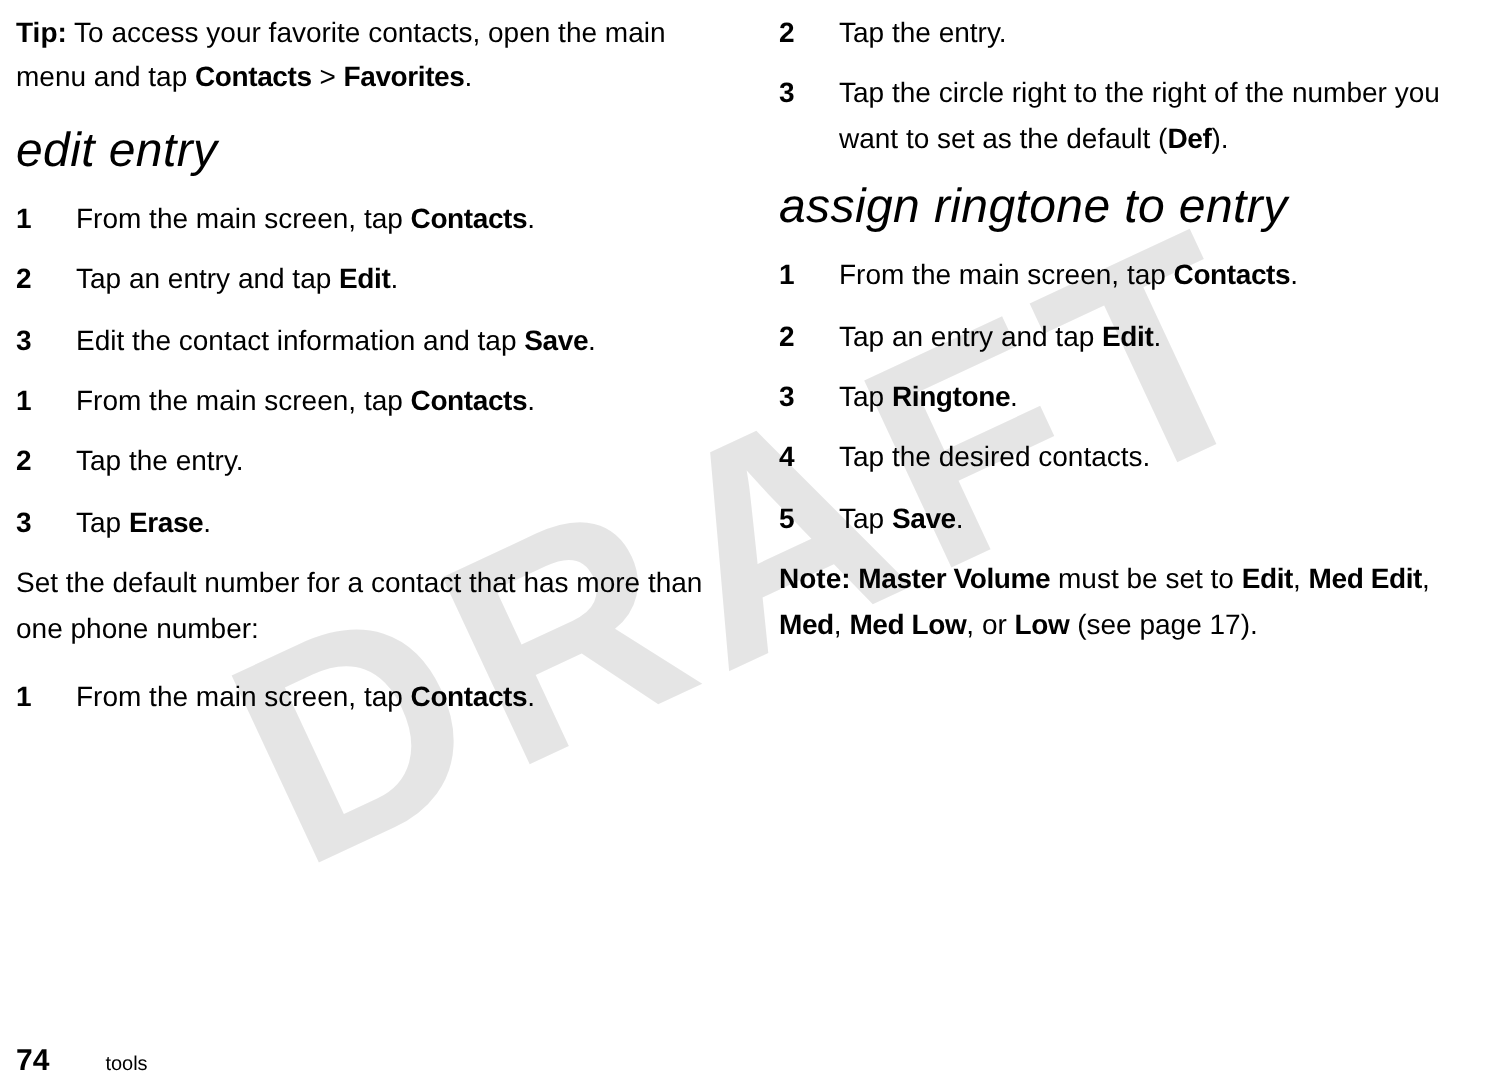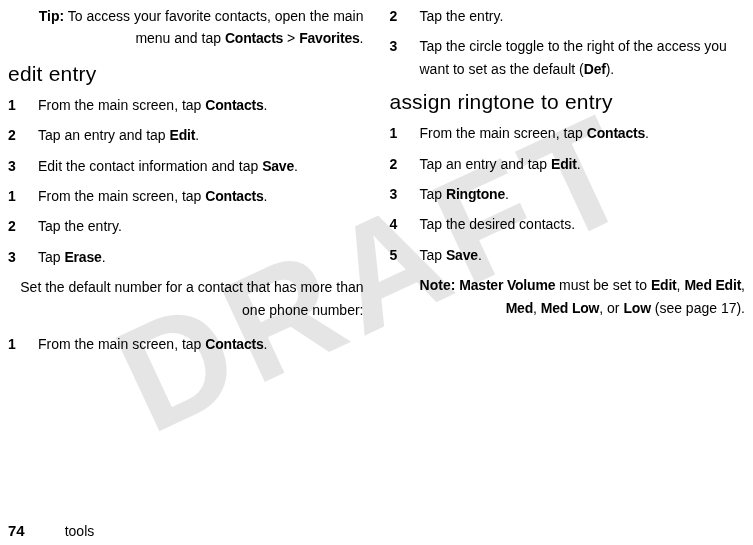--- a/index.html
+++ b/index.html
@@ -35,31 +35,31 @@
       z-index: 1;
       height: 510px;
     }
     .col {
       flex: 1;
       min-width: 0;
     }
     .tip, .intro, .note {
       line-height: 1.6;
       margin-bottom: 12px;
-      text-align: right;
     }
     .bold { font-weight: 700; }
     .condensed { font-weight: 700; font-family: 'Arial Narrow', Arial, sans-serif; font-stretch: condensed; letter-spacing: -0.2px; }
     h2.section {
-      font-size: 21px;
+      font-size: 24px;
       font-weight: 400;
       margin-top: 10px;
       margin-bottom: 8px;
       font-family: Arial, Helvetica, sans-serif;
       letter-spacing: 0.2px;
+      font-style: italic;
     }
     ol.steps {
       list-style: none;
       margin-bottom: 8px;
     }
     ol.steps li {
       display: flex;
       align-items: baseline;
       line-height: 1.6;
       margin-bottom: 8px;
@@ -71,25 +71,25 @@
     }
     ol.steps li .txt {
       flex: 1;
     }
     .footer {
       position: absolute;
       left: 8px;
       bottom: 6px;
       display: flex;
       align-items: baseline;
-      gap: 40px;
+      gap: 28px;
       z-index: 1;
     }
     .footer .pnum { font-weight: 700; font-size: 15px; }
-    .footer .label { font-size: 14px; }
+    .footer .label { font-size: 10px; }
   </style>
 </head>
 <body>
 
 <div class="watermark">DRAFT</div>
 
 <div class="page">
 
   <div class="col">
 
@@ -140,21 +140,21 @@
 
   <div class="col">
 
     <ol class="steps">
       <li>
         <span class="num">2</span>
         <span class="txt">Tap the entry.</span>
       </li>
       <li>
         <span class="num">3</span>
-        <span class="txt"><span>Tap the circle toggle to the right of the access you want to set as the default (</span><span class="condensed">Def</span><span>).</span></span>
+        <span class="txt"><span>Tap the circle right to the right of the number you want to set as the default (</span><span class="condensed">Def</span><span>).</span></span>
       </li>
     </ol>
 
     <h2 class="section">assign ringtone to entry</h2>
     <ol class="steps">
       <li>
         <span class="num">1</span>
         <span class="txt"><span>From the main screen, tap </span><span class="condensed">Contacts</span><span>.</span></span>
       </li>
       <li>

